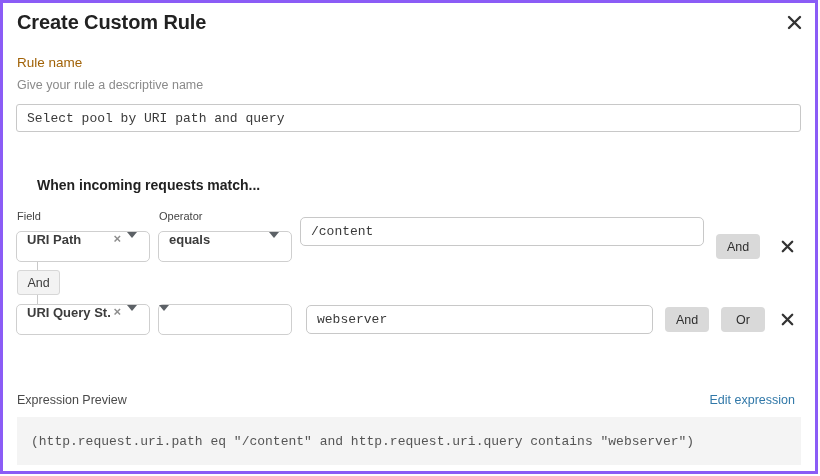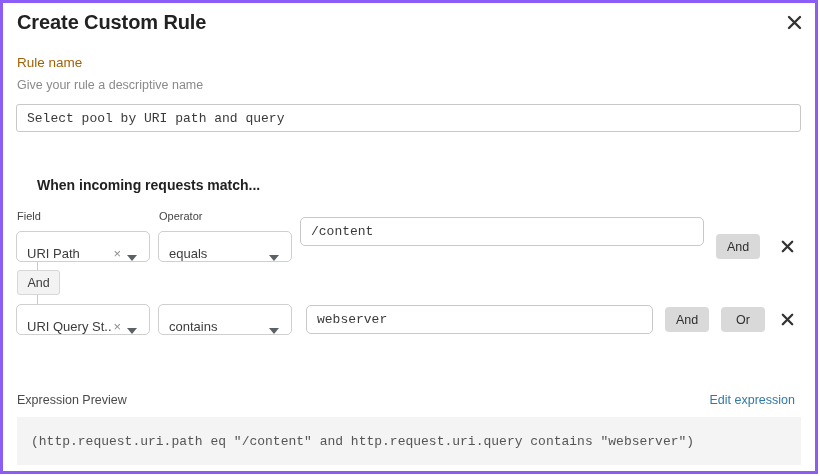--- a/index.html
+++ b/index.html
@@ -82,23 +82,24 @@
   }
   .text-input::placeholder { color: #9a9a9a; }
 
   .select-box {
     position: absolute;
     box-sizing: border-box;
     border: 1px solid #cfcfcf;
     border-radius: 5px;
     background: #ffffff;
     display: flex;
-    align-items: flex-end;
+    align-items: flex-start;
     cursor: pointer;
     user-select: none;
+    font-weight: bold;
   }
   .select-text {
     flex: 1 1 auto;
     font-size: 13px;
     color: #3c3c3c;
     padding-left: 10px;
     white-space: nowrap;
     overflow: hidden;
   }
   .clear-x {
@@ -240,21 +241,20 @@
     </svg>
   </button>
 
   <div class="select-box" style="left:13px; top:301px; width:134px; height:31px;">
     <span class="select-text">URI Query St...</span>
     <span class="clear-x">×</span>
     <span class="caret"></span>
   </div>
 
   <div class="select-box" style="left:155px; top:301px; width:134px; height:31px;">
-    <span class="select-text">contains</span>
     <span class="caret"></span>
   </div>
 
   <input class="text-input" style="left: 303px; top: 302px; width: 347px; height: 29px; border-radius: 5px;" value="webserver">
 
   <button class="pill-btn" style="left:662px; top:304px; width:44px; height:25px;">And</button>
 
   <button class="pill-btn" style="left:718px; top:304px; width:44px; height:25px;">Or</button>
 
   <button class="row-remove" style="left:773px; top:305px; width:22px; height:22px;">

